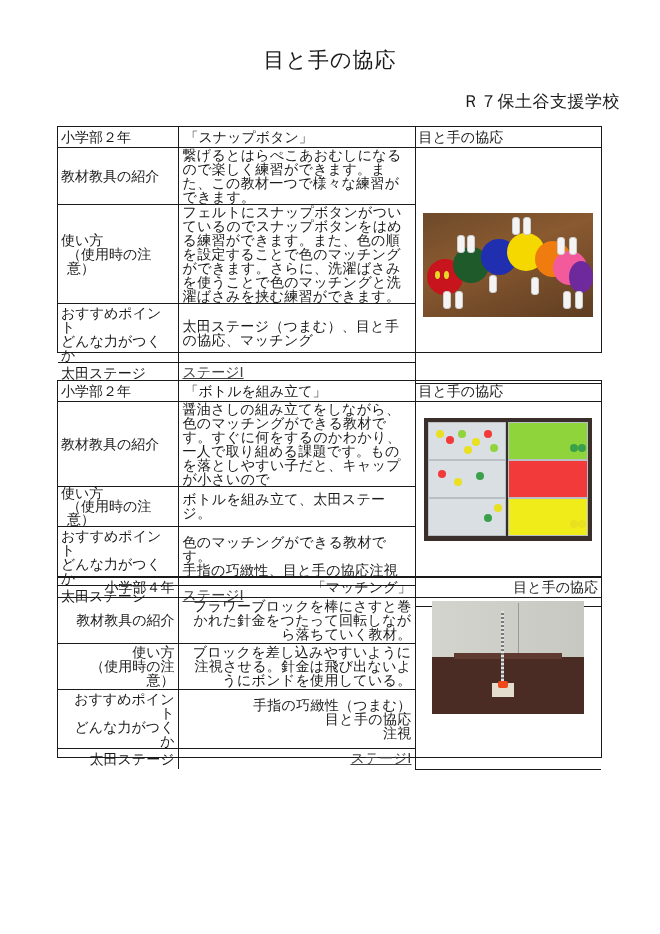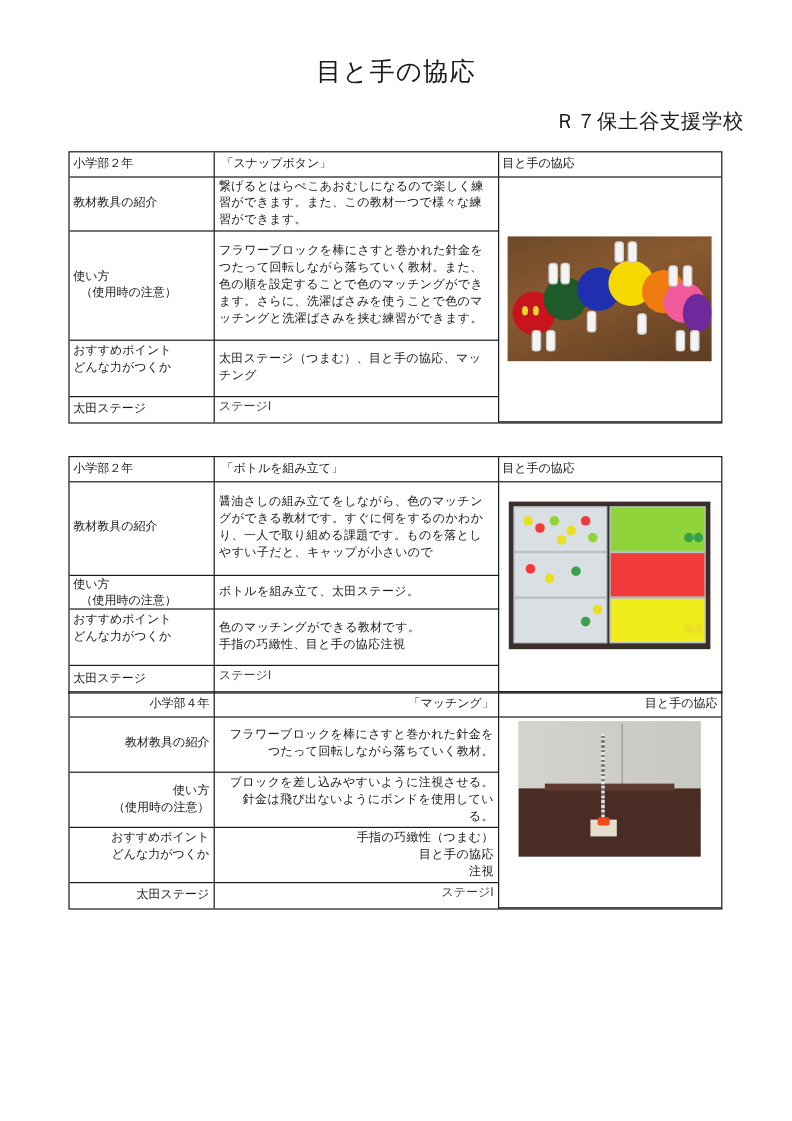--- a/index.html
+++ b/index.html
@@ -18,33 +18,33 @@
   }
   .card {
     position: absolute; left: 57px; width: 545px;
     border: 1.5px solid #1a1a1a; box-sizing: border-box;
   }
   .card table {
     border-collapse: collapse; width: 100%; height: 100%; table-layout: fixed;
   }
   .card td {
     border: 1.5px solid #1a1a1a; padding: 0 3px; vertical-align: middle;
-    font-size: 10px; line-height: 14px; overflow: hidden;
+    font-size: 14px; line-height: 14px; overflow: hidden;
   }
   .card tr:first-child td { border-top: none; }
   .card td:first-child { border-left: none; }
   .card td:last-child { border-right: none; }
   .card tr:last-child td { border-bottom: none; }
   .col1 { width: 120px; }
   .col2 { width: 237px; }
   .col3 { width: auto; }
   .hdr { height: 20px; }
   .title-cell { padding-left: 6px !important; }
   .content { padding-left: 4px !important; letter-spacing: 0.3px; }
-  .stage { color: #444; padding-left: 4px !important; vertical-align: top !important; padding-top: 2px !important; }
+  .stage { color: #444; padding-left: 4px !important; vertical-align: top !important; padding-top: 2px !important; text-decoration: underline; }
   .label2 { display: block; }
   .photo-cell { vertical-align: middle; text-align: center; padding: 0 !important; }
   .photo { margin: 0 auto; position: relative; overflow: hidden; }
 
   
   .photo1 { width: 170px; height: 104px; background: linear-gradient(160deg,#6d4a2a,#8a5a30 40%,#5e3d22); }
   .blob { position: absolute; border-radius: 50%; }
   .clip { position: absolute; width: 6px; height: 16px; background: #f4f4f4; border-radius: 3px; border: 1px solid #ccc; }
   
   .photo2 { width: 168px; height: 123px; background: #3a2e2a; }
@@ -99,21 +99,21 @@
           <div class="clip" style="left:140px;top:78px;"></div>
           <div class="clip" style="left:152px;top:78px;"></div>
         </div>
       </td>
     </tr>
     <tr style="height:90px;">
       <td>
         <span class="label2"><span>使い方</span></span>
         <span class="label2 sub" style="padding-left:6px;display:block;">（使用時の注意）</span>
       </td>
-      <td class="content">フラワーブロックを棒にさすと巻かれた針金をつたって回転しながら落ちていく教材。また、色の順を設定することで色のマッチングができます。さらに、洗濯ばさみを使うことで色のマッチングと洗濯ばさみを挟む練習ができます。</td>
+      <td class="content">フェルトにスナップボタンがついているのでスナップボタンをはめる練習ができます。また、色の順を設定することで色のマッチングができます。さらに、洗濯ばさみを使うことで色のマッチングと洗濯ばさみを挟む練習ができます。</td>
     </tr>
     <tr style="height:46px;">
       <td style="vertical-align:top;padding-top:2px;">
         <span class="label2">おすすめポイント</span>
         <span class="label2">どんな力がつくか</span>
       </td>
       <td class="content">太田ステージ（つまむ）、目と手の協応、マッチング</td>
     </tr>
     <tr style="height:21px;">
       <td>太田ステージ</td>

